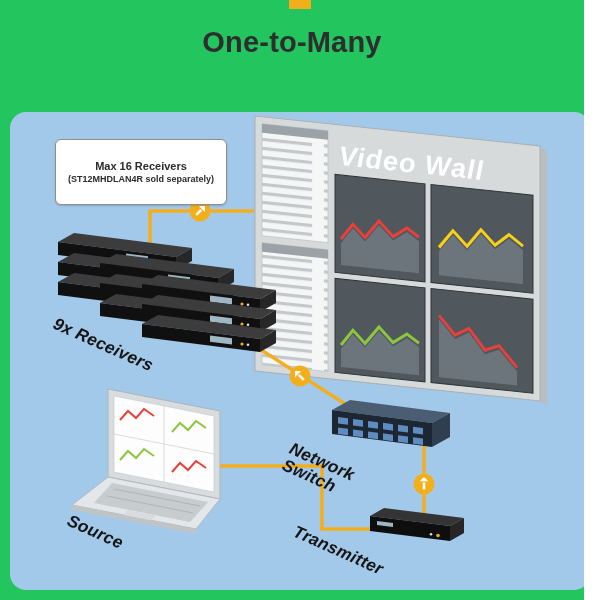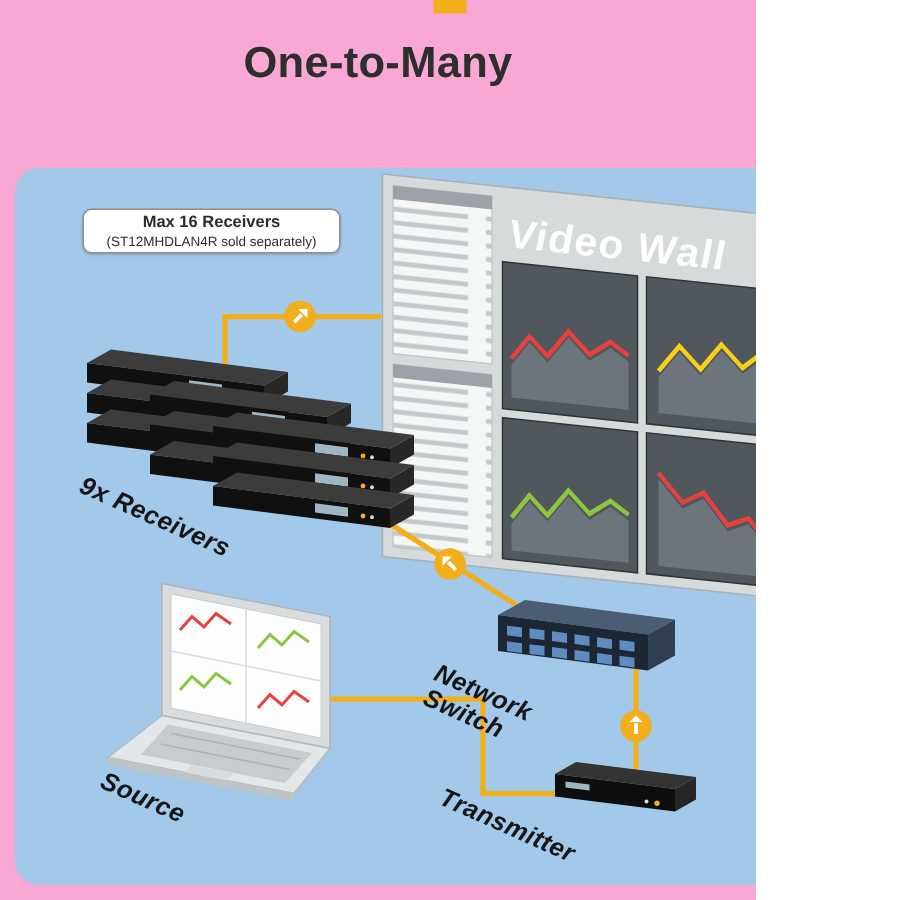--- a/index.html
+++ b/index.html
@@ -1,34 +1,34 @@
 <!DOCTYPE html>
 <html><head>
 <meta charset="utf-8">
 <style>
   * { margin:0; padding:0; box-sizing:border-box; }
   html,body { width:600px; height:600px; background:#ffffff; font-family:"Liberation Sans", sans-serif; }
-  .page { position:relative; width:504px; height:600px; background:#f9a8d4; overflow:hidden; }
+  .page { position:relative; width:584px; height:600px; background:#22c55e; overflow:hidden; }
 
   .brand-tab { position:absolute; left:289px; top:0; width:22px; height:9px; background:#F3AE1C; }
 
   .title { position:absolute; top:26px; left:0; width:100%; text-align:center;
            font-size:29px; font-weight:bold; color:#2e2e2e; letter-spacing:.2px; }
   .subtitle { position:absolute; top:69px; left:0; width:100%; text-align:center;
               font-size:16.5px; color:#1c1c1c; }
 
   .panel { position:absolute; left:10px; top:112px; width:580px; height:478px;
            background:#A3C9EA; border-radius:16px; }
   .panel > svg { position:absolute; left:0; top:0; }
 
   .note { position:absolute; left:45px; top:27px; width:172px; background:#ffffff;
-          border:1px solid #8e8e8e; border-radius:6px; padding:2px 4px; text-align:center;
+          border:1px solid #8e8e8e; border-radius:6px; padding:20px 4px; text-align:center;
           color:#2b2b2b; box-shadow:0 1px 2px rgba(0,0,0,.18); }
   .note .l1 { font-size:11px; font-weight:bold; }
-  .note .l2 { font-size:9px; font-weight:normal; margin-top:2px;text-align:center; }
+  .note .l2 { font-size:9px; font-weight:bold; margin-top:2px;text-align:center; }
 
   .dlabel { position:absolute; font-size:17px; font-weight:bold; font-style:italic;
             color:#151515; transform-origin:0 0; white-space:nowrap; letter-spacing:.3px; }
   .lbl-receivers   { left:48px;  top:202px; transform:rotate(24deg); }
   .lbl-switch      { left:284px; top:328px; transform:rotate(24deg); line-height:18px; }
   .lbl-switch span { display:block; }
   .lbl-source      { left:62px;  top:399px; transform:rotate(24deg); }
   .lbl-transmitter { left:288px; top:410px; transform:rotate(24deg); }
 
   .wall-text { font-family:"Liberation Sans", sans-serif; font-size:27px; font-weight:bold;

